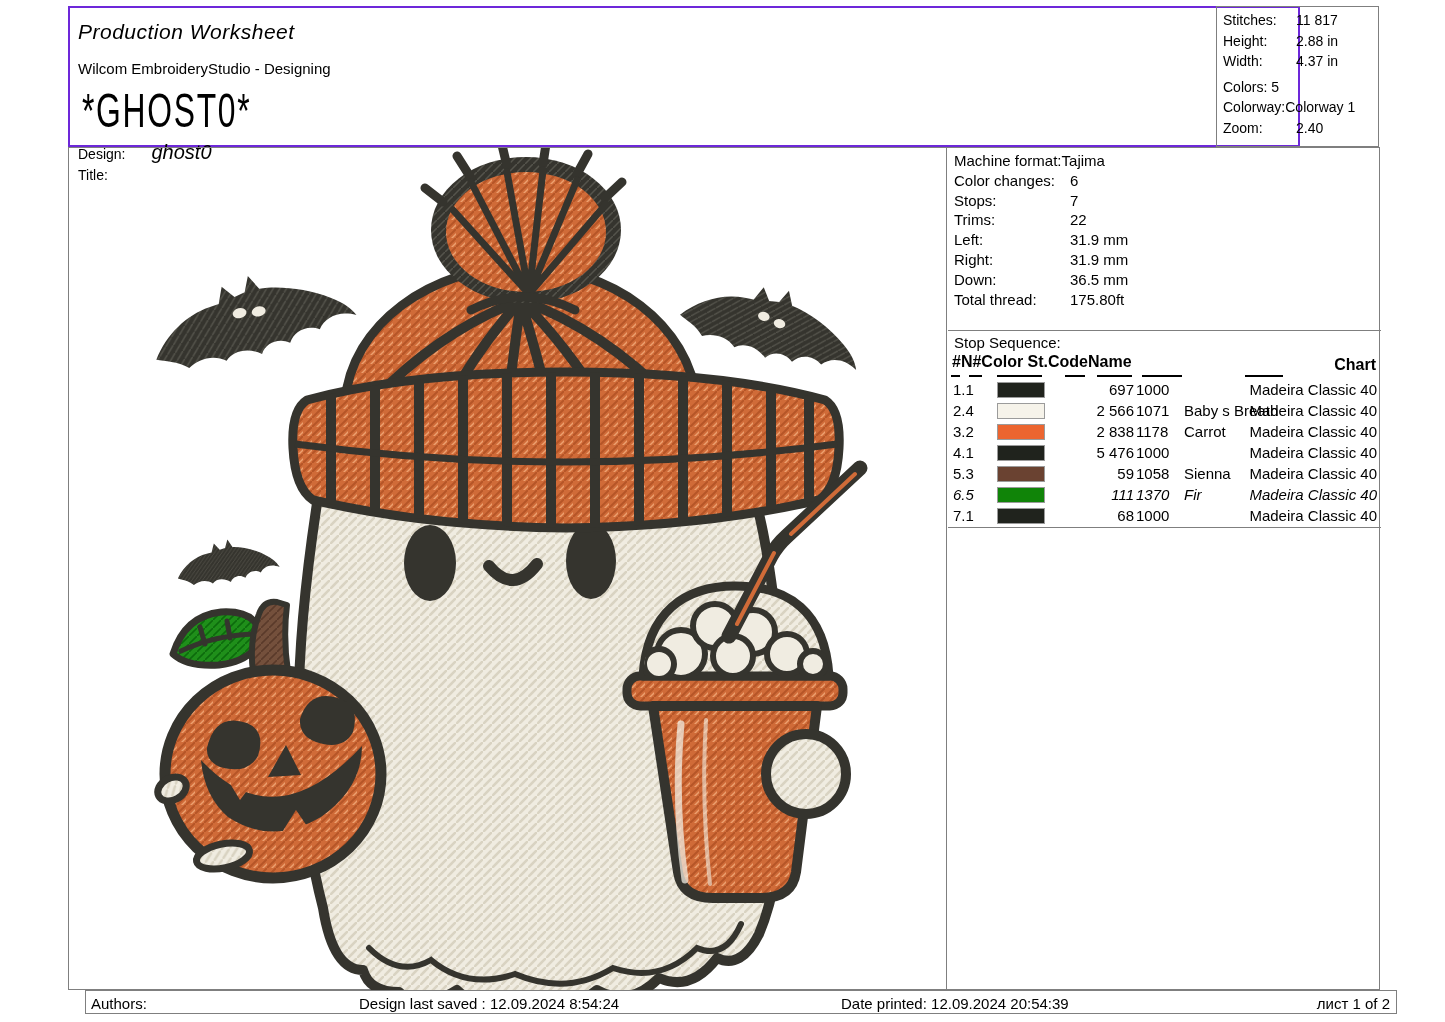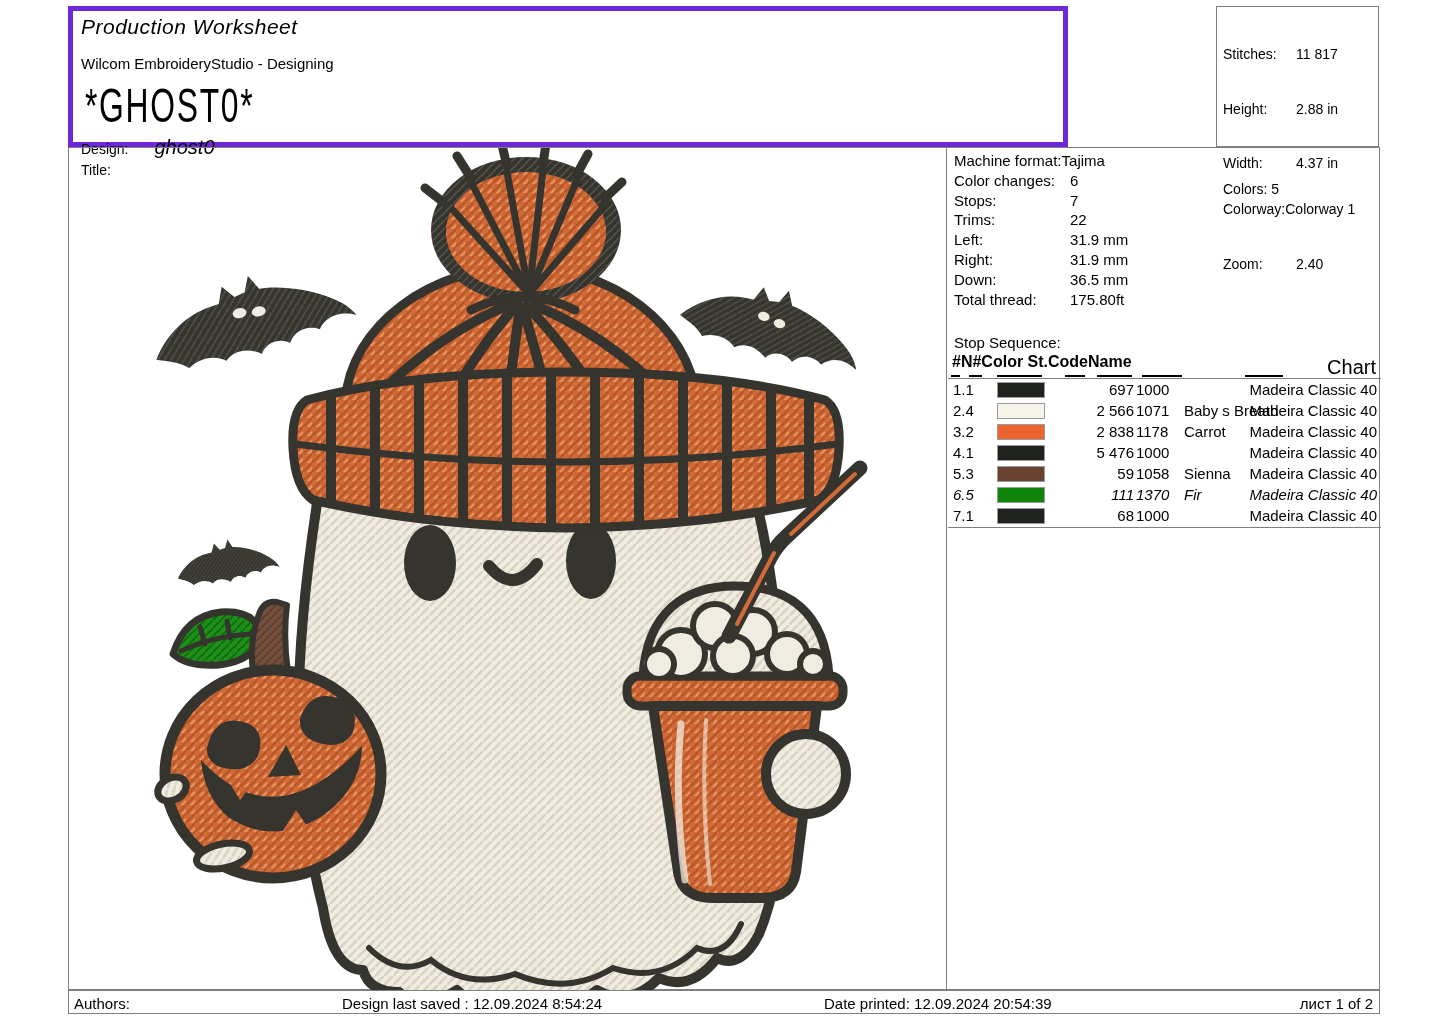--- a/index.html
+++ b/index.html
@@ -1,53 +1,53 @@
 <!DOCTYPE html>
 <html style="--c-orange: #d06b38; --c-cream: #f0ece1; --c-dark: #35342e; --c-green: #1f8f1a; --c-brown: #74503c;"><head>
 <meta charset="utf-8">
 <style>
   html,body{margin:0;padding:0;background:#fff;}
   body{width:1445px;height:1022px;position:relative;overflow:hidden;
        font-family:"Liberation Sans",sans-serif;color:#000;}
   .abs{position:absolute;box-sizing:border-box;}
   
-  #title-box{left:68px;top:6px;width:1000px;height:141px;border:5px solid #6d28d9;padding:4px 8px;}
+  #title-box{left:68px;top:6px;width:1232px;height:141px;border:2px solid #6d28d9;padding:12px 8px;}
   #doc-title{font-size:21px;font-style:italic;letter-spacing:.5px;}
   #app-subtitle{font-size:15px;margin-top:16px;}
   #design-code{font-size:37px;letter-spacing:2px;transform:scale(.86,1.32);transform-origin:left top;margin:6px 0 0 4px;white-space:nowrap;}
   #design-line{margin-top:16px;font-size:14px;}
   #design-name{font-size:20px;font-style:italic;margin-left:26px;}
   #title-line{font-size:14px;margin-top:3px;}
   #info-box{left:1216px;top:6px;width:163px;height:141px;border:1px solid #7f7f7f;border-left:1px solid #7f7f7f;padding:3px 0 0 6px;font-size:14px;}
   .i-row{line-height:20.5px;white-space:nowrap;}
-  .i-row .lbl{display:inline-block;width:73px;margin-top:34px;}
+  .i-row .lbl{display:inline-block;width:73px;}
   .i-row.inline .lbl{display:inline;width:auto;}
   .i-row.gap{margin-top:5px;}
   
   #main-box{left:68px;top:147px;width:1312px;height:843px;border:1px solid #7f7f7f;}
   #picture{left:0;top:0;width:878px;height:843px;border-right:1px solid #7f7f7f;}
   #right-panel{left:879px;top:0;width:433px;height:843px;font-size:15px;}
-  #machine-sec{left:0;top:0;width:433px;height:231px;border-bottom:1px solid #7f7f7f;padding:3px 0 0 6px;}
+  #machine-sec{left:0;top:0;width:433px;height:183px;border-bottom:1px solid #7f7f7f;padding:3px 0 0 6px;}
   .m-row{line-height:19.8px;white-space:nowrap;}
   .m-row .lbl{display:inline-block;width:116px;}
   .m-row.inline .lbl{display:inline;width:auto;}
   #stop-title{left:6px;top:186px;font-size:15px;}
   #tbl-head{left:4px;top:205px;font-size:16px;font-weight:bold;text-align:center;}
-  #tbl-head-right{right:5px;top:208px;font-size:20px;font-weight:normal;}
+  #tbl-head-right{right:5px;top:208px;font-size:16px;font-weight:bold;}
   .u{position:absolute;height:2px;background:#000;top:227px;}
   #stop-table{left:0;top:231px;width:433px;height:149px;border-bottom:1px solid #7f7f7f;}
   .t-row{position:absolute;left:0;width:433px;height:21px;line-height:21px;white-space:nowrap;}
   .t-row .n{position:absolute;left:5px;}
   .t-row .sw{position:absolute;left:49px;top:3px;width:46px;height:14px;border:1px solid #9b9b9b;}
   .t-row .st{position:absolute;left:100px;width:86px;text-align:right;}
   .t-row .code{position:absolute;left:188px;}
   .t-row .nm{position:absolute;left:236px;text-align:center;}
   .t-row .chart{position:absolute;right:4px;}
   
-  #footer{left:68px;top:990px;width:1312px;height:24px;border:1px solid #7f7f7f;font-size:15px;}
+  #footer{left:85px;top:990px;width:1312px;height:24px;border:1px solid #7f7f7f;font-size:15px;}
   #footer span{position:absolute;top:4px;white-space:nowrap;}
   #f-authors{left:5px;}
   #f-saved{left:273px;}
   #f-printed{left:755px;}
   #f-sheet{right:6px;}
   
   .f-orange{fill:var(--c-orange,#d06b38);} .f-cream{fill:var(--c-cream,#f0ece1);}
   .f-dark{fill:var(--c-dark,#35342e);} .f-green{fill:var(--c-green,#1f8f1a);}
   .f-brown{fill:var(--c-brown,#74503c);}
   .s-dark{stroke:var(--c-dark,#35342e);}

